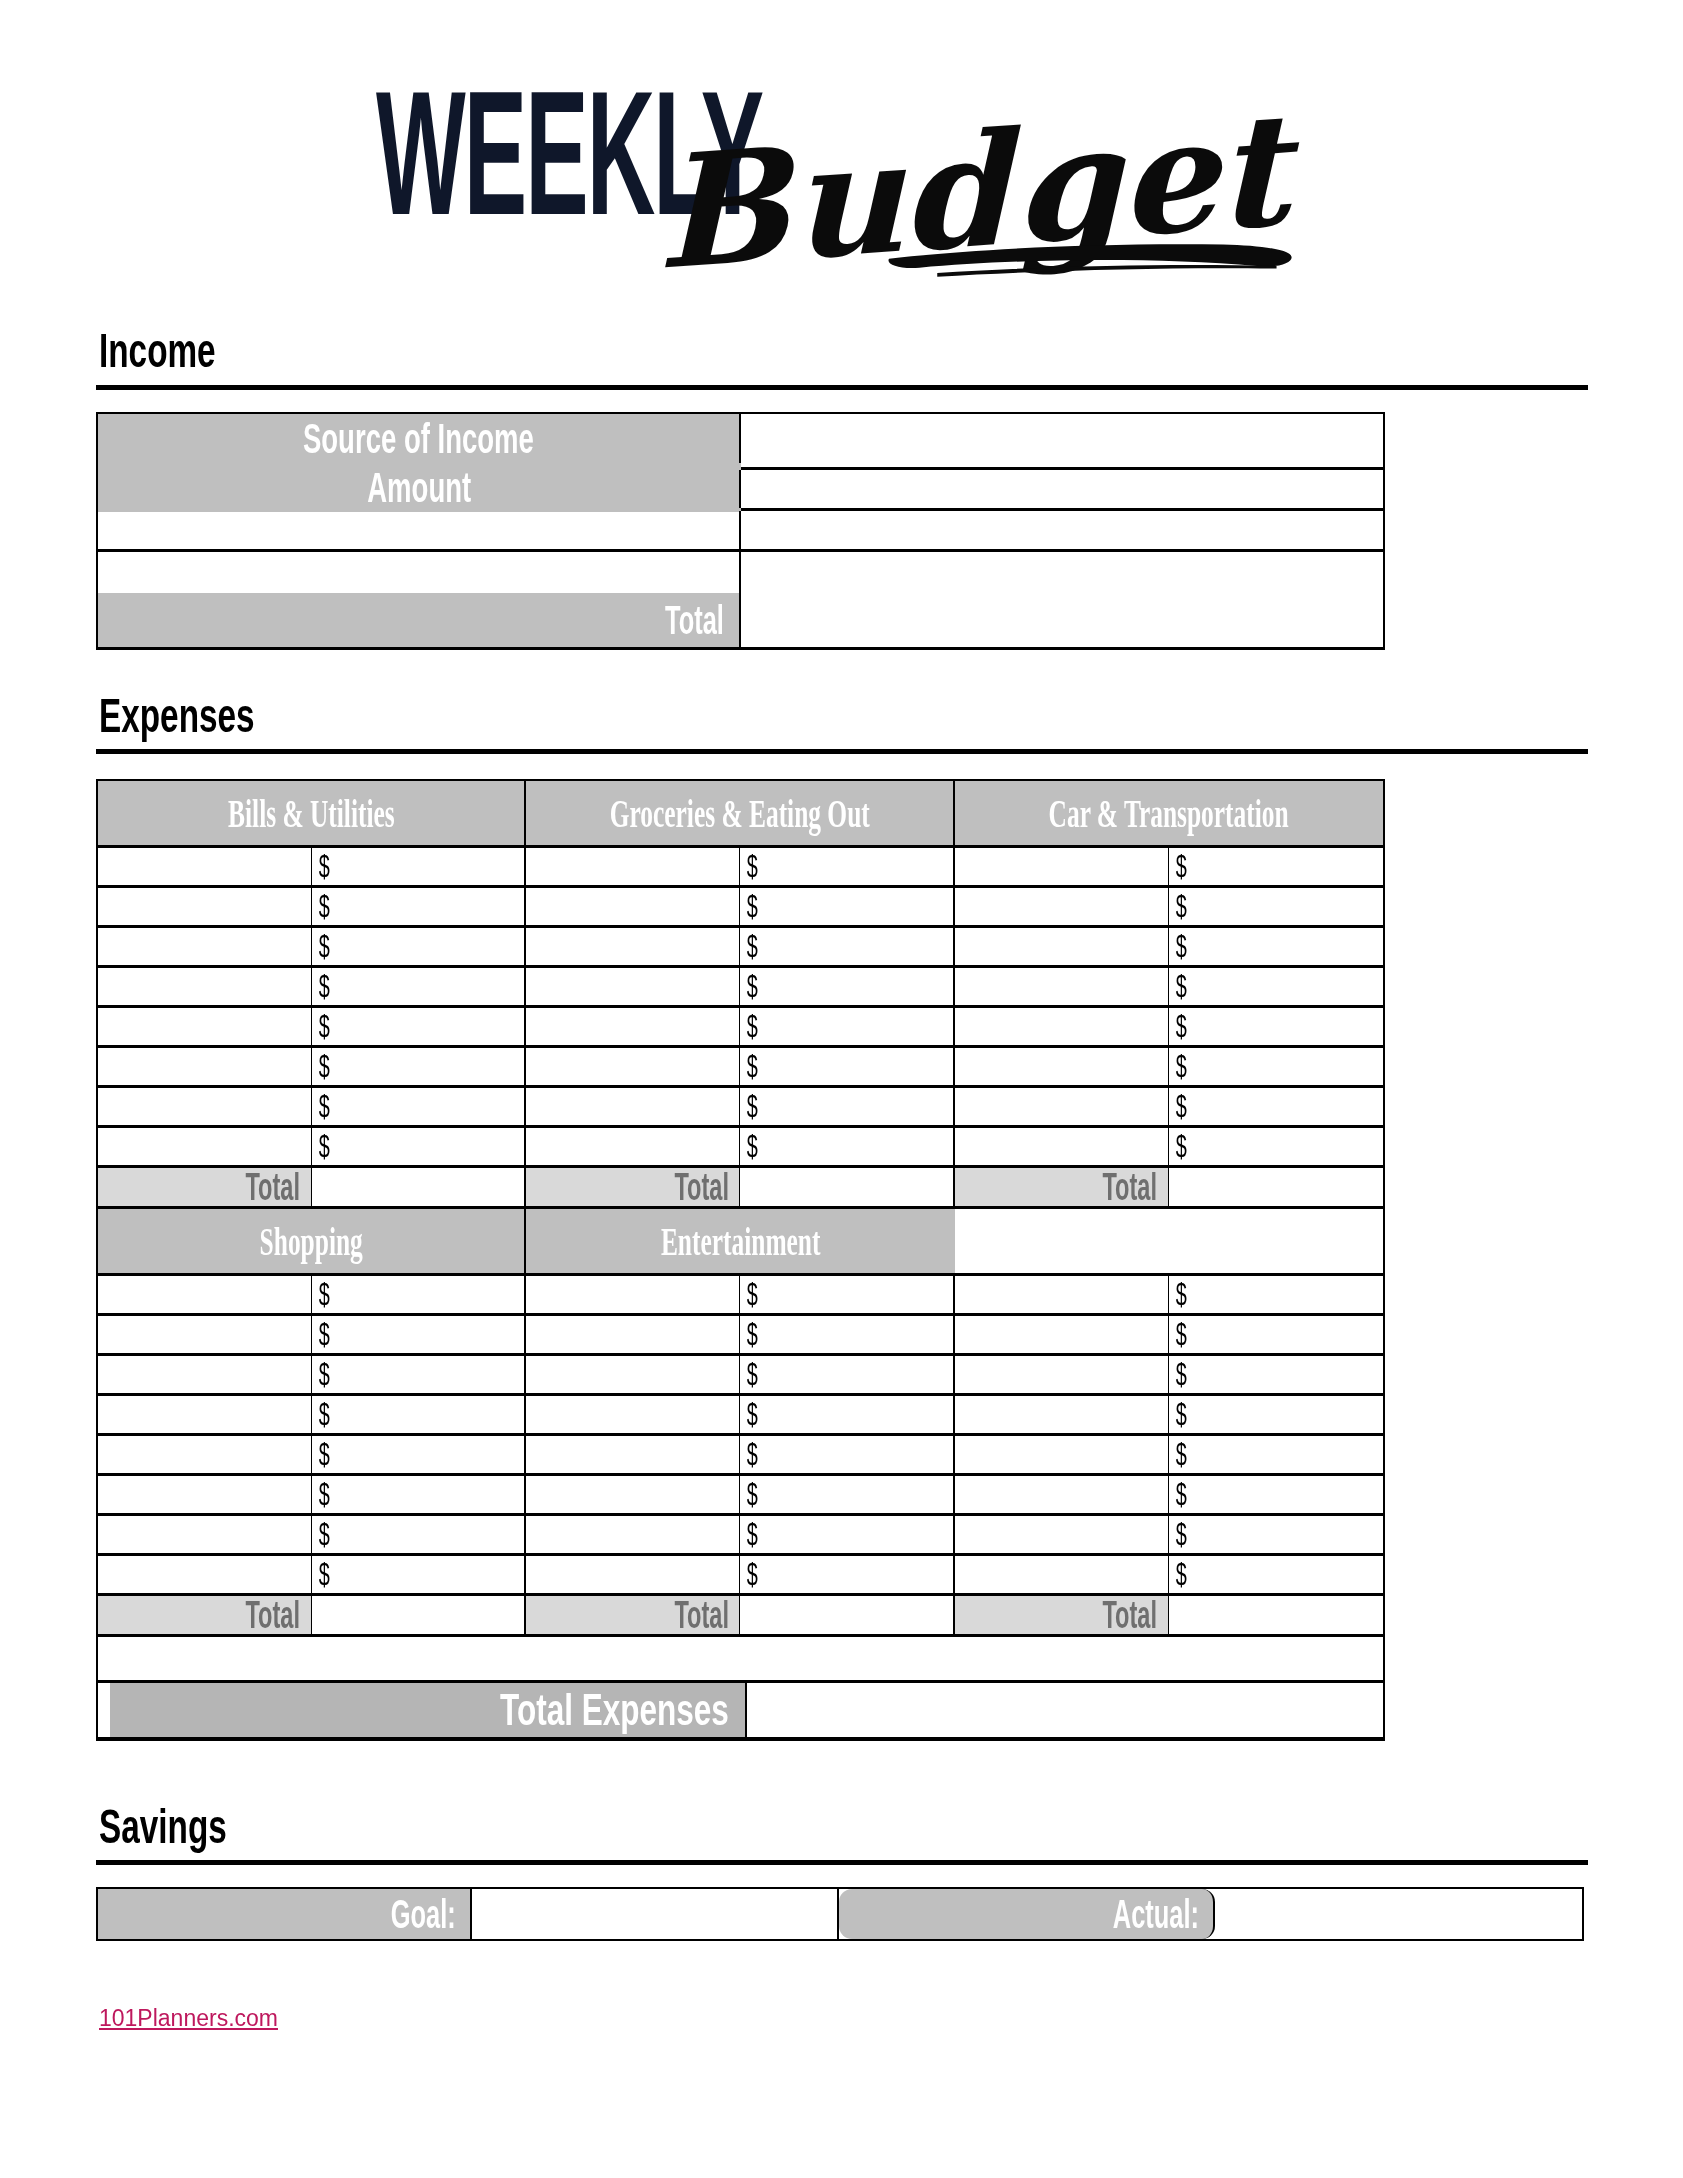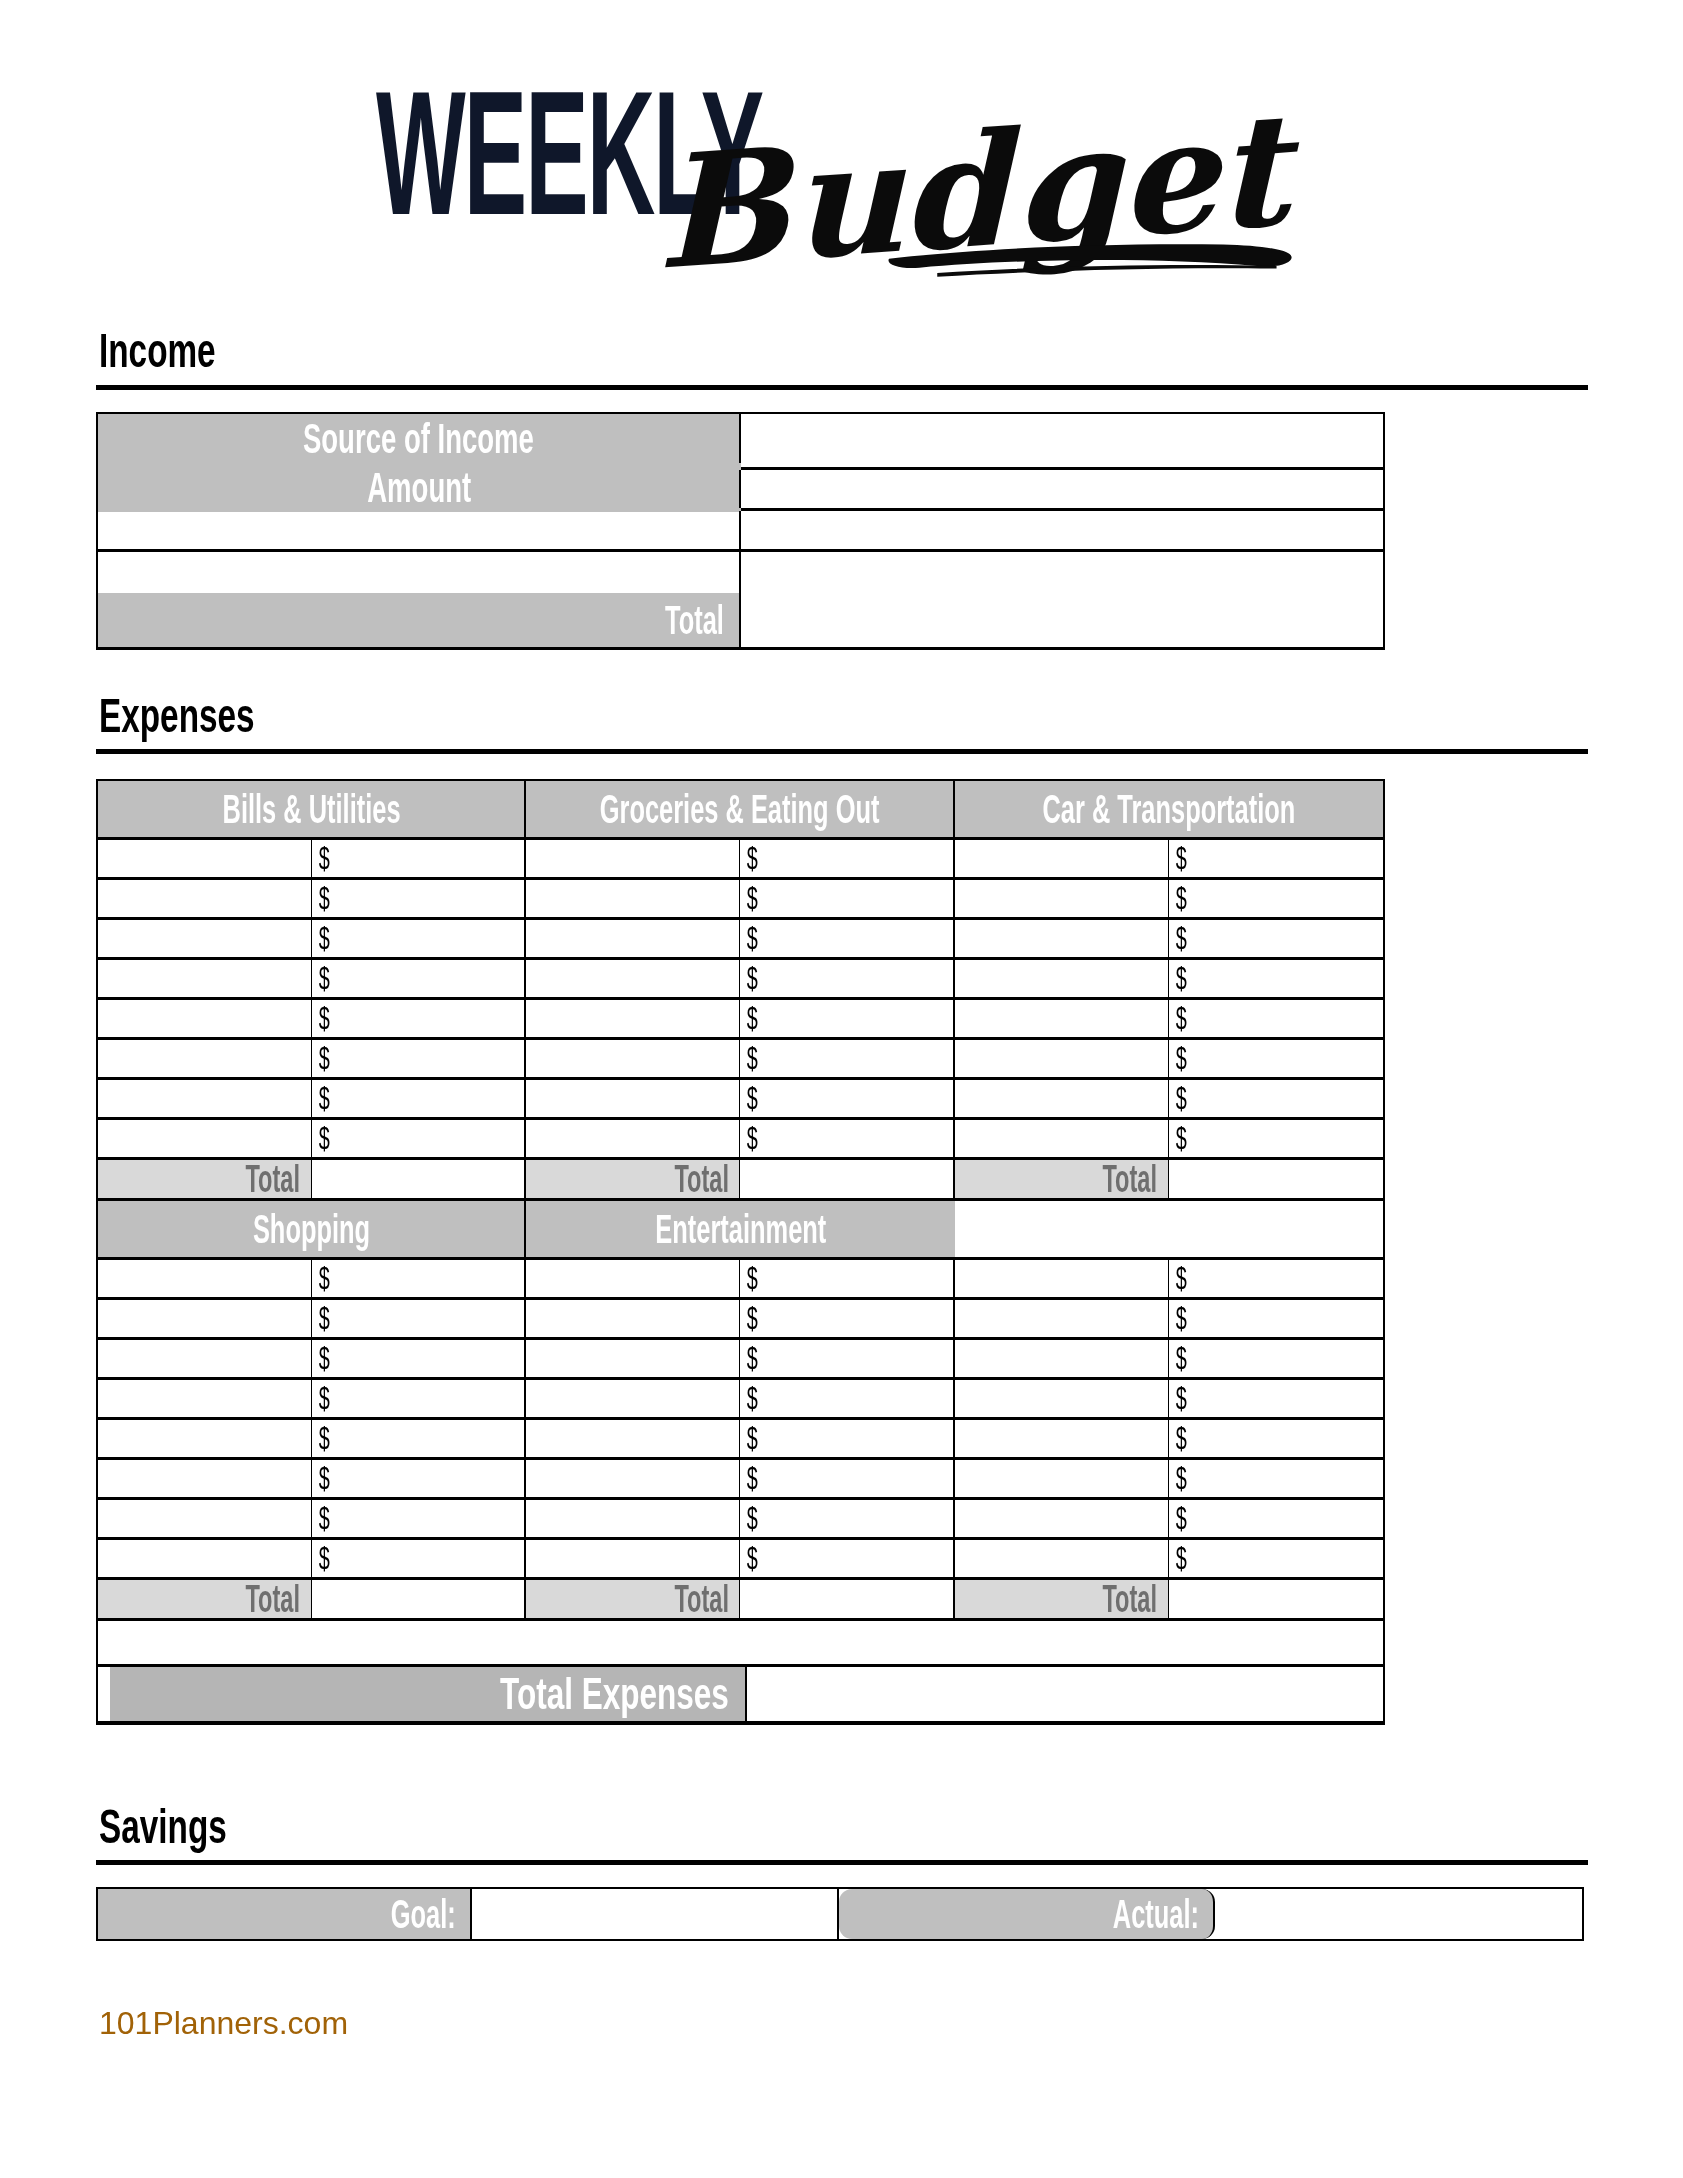--- a/index.html
+++ b/index.html
@@ -43,21 +43,21 @@
   .icell { width:50%; display:flex; align-items:center; }
   .icell.left { border-right:2.7px solid #000; }
   .ihead .icell { background:#bfbfbf; justify-content:center; color:#fff; font-size:43px; }
   .ihead .cond { transform:scaleX(0.64); }
   .itotal .icell.left { background:#bfbfbf; justify-content:flex-end; padding-right:14.4px;
                         color:#fff; font-size:41px; }
 
   
   .xtable { position:absolute; left:96px; top:779px; width:1289px;
             border:2.7px solid #000; border-bottom-width:4.5px; background:#fff; }
-  .xhead { display:flex; height:59px; border-bottom:3.6px solid #000; }
+  .xhead { display:flex; height:67px; border-bottom:3.6px solid #000;font-family:Liberation Serif, serif; }
   .xh { width:33.3333%; background:#bfbfbf; display:flex; align-items:center; justify-content:center;
         color:#fff; font-size:41px; }
   .xh:not(:last-child) { border-right:2.7px solid #000; }
   .xrow { display:flex; height:40px; border-bottom:3.6px solid #000; }
   .xc { width:16.6667%; display:flex; align-items:center; }
   .xc.b2 { border-right:1.8px solid #000; }
   .xc.b3 { border-right:2.7px solid #000; }
   .dollar { font-size:32px; font-weight:normal; padding-left:10.8px; transform-origin:left center; }
   .xtotal { display:flex; height:41px; border-bottom:3.6px solid #000; }
   .xtotal .lab { background:#d9d9d9; justify-content:flex-end; padding-right:10.8px;
@@ -73,21 +73,21 @@
   
   .stable { position:absolute; left:96px; top:1887px; width:1488px; height:54px;
             border:2.7px solid #000; display:flex; background:#fff; }
   .scell { display:flex; align-items:center; }
   .scell.gray { background:#bfbfbf; justify-content:flex-end; padding-right:14.4px;
                 color:#fff; font-size:41px; }
   .scell:not(:last-child) { border-right:2.7px solid #000; }
   .sc1 { width:25.2%; } .sc2 { width:24.7%; } .sc3 { width:25.4%;border-radius:13px; } .sc4 { flex:1; }
 
   
-  .footer { position:absolute; left:99px; top:2005px; font-size:32px; color:#a16207; }
+  .footer { position:absolute; left:99px; top:2005px; font-size:23px; color:#be185d;text-decoration:underline; }
 </style>
 </head>
 <body>
 
 <div class="t-weekly">
   <span class="cond">WEEKLY</span>
 </div>
 <div class="t-budget">Budget</div>
 <svg class="t-swoosh" viewBox="0 0 470 56" xmlns="http://www.w3.org/2000/svg">
   <path fill="#0b0b0b" d="M6 30 C 90 20, 230 12, 380 14 C 420 15, 450 19, 456 26

